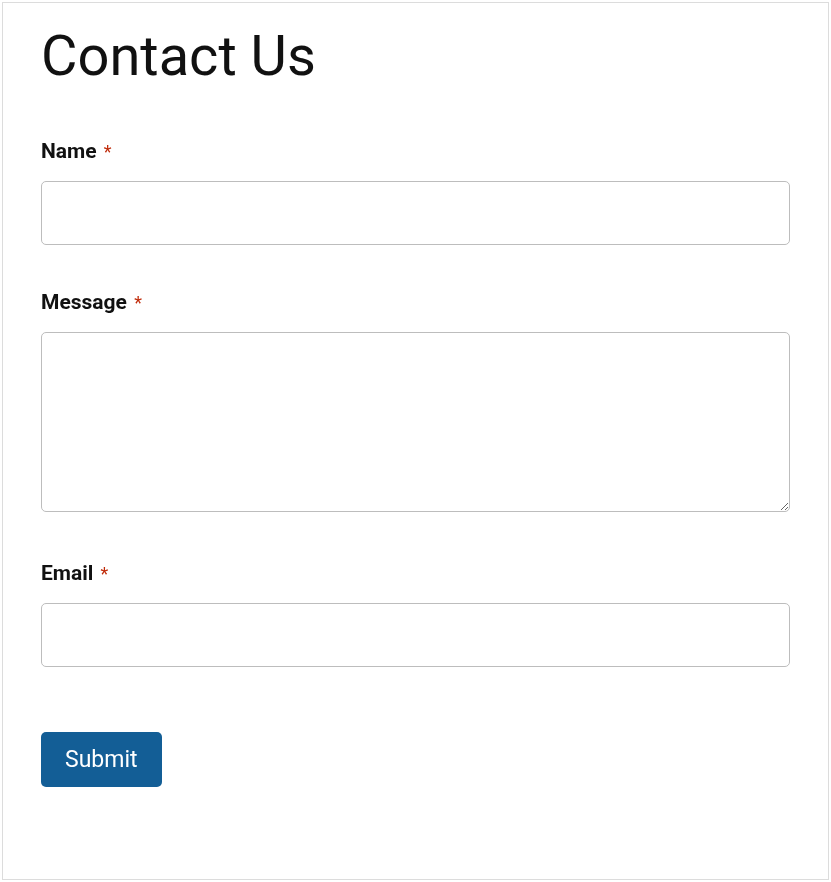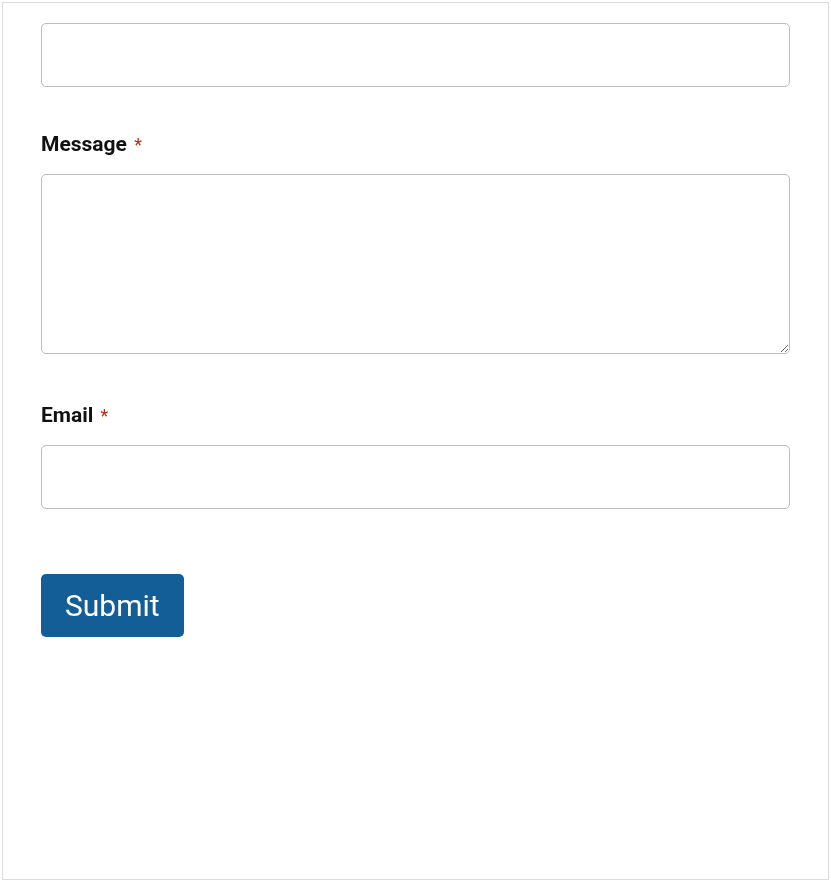--- a/index.html
+++ b/index.html
@@ -61,34 +61,39 @@
       font-family: inherit;
       background: #ffffff;
       resize: both;
     }
     .submit-button {
       background: #135e96;
       color: #ffffff;
       border: none;
       border-radius: 5px;
       padding: 14px 24px;
-      font-size: 30px;
+      font-size: 23px;
       font-weight: 400;
       cursor: pointer;
       font-family: inherit;
       margin-top: 20px;
     }
   </style>
 </head>
 <body>
 
 <div class="container">
+  <h1 class="page-title">Contact Us</h1>
 
   <form>
     <div class="form-group">
+      <label class="form-label">
+        <span>Name</span>
+        <span class="required">*</span>
+      </label>
       <input type="text" class="text-input" value="" style="">
     </div>
 
     <div class="form-group">
       <label class="form-label">
         <span>Message</span>
         <span class="required">*</span>
       </label>
       <textarea class="textarea-input" style=""></textarea>
     </div>

